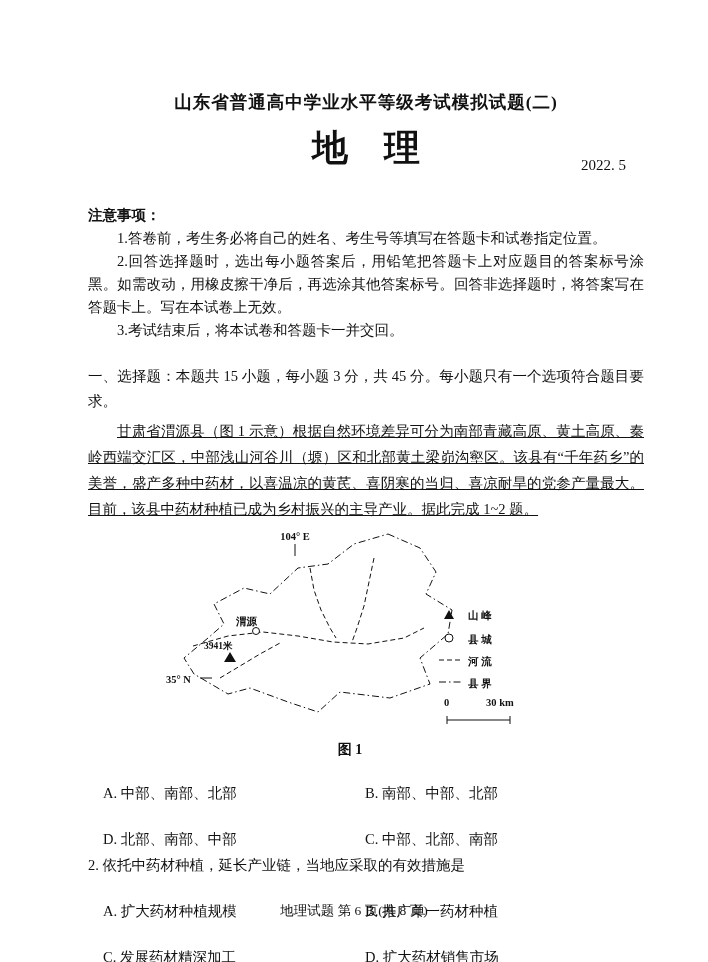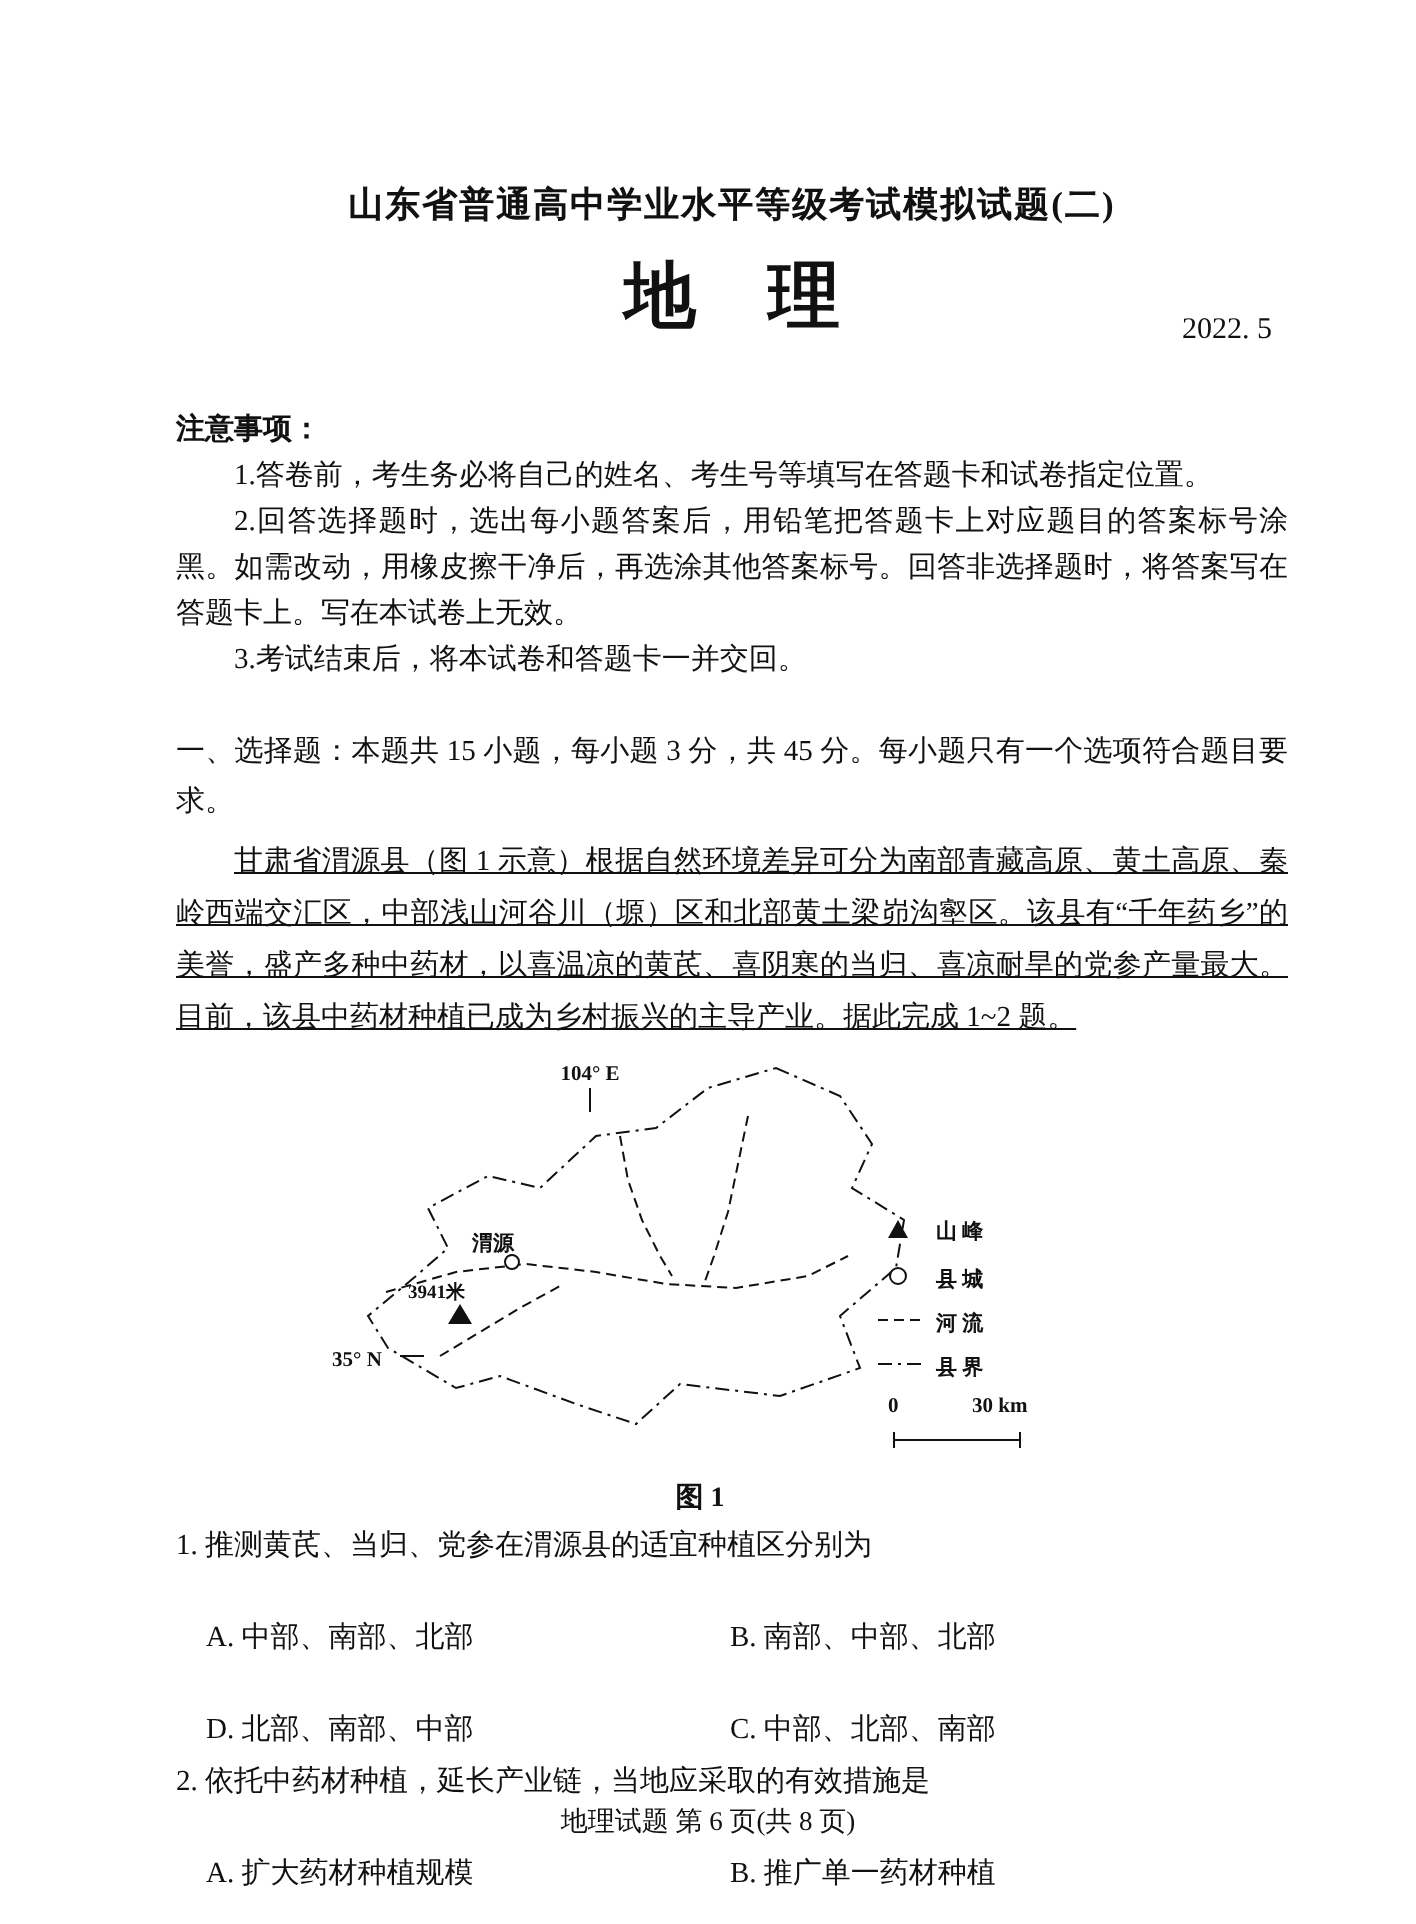--- a/index.html
+++ b/index.html
@@ -12,21 +12,21 @@
   .page { padding:90px 64px 0 88px; }
 
   .exam-title {
     text-align:center; font-size:17.5px; font-weight:bold; letter-spacing:1px;
     line-height:24px;
   }
   .subject-row { position:relative; margin-top:12px; height:48px; }
   .subject {
     text-align:center; font-size:36px; font-weight:bold; line-height:44px;
   }
-  .exam-date { position:absolute; right:8px; bottom:0; font-size:15px; }
+  .exam-date { position:absolute; right:18px; bottom:0; font-size:15px; }
 
   .notice { margin-top:30px; font-size:14.5px; line-height:23px; }
   .notice-heading { font-weight:bold; }
   .notice p { text-indent:2em; text-align:justify; }
 
   .section-heading { margin-top:22px; font-size:14.5px; font-weight:normal; line-height:25px; text-align:justify; }
   .intro { margin-top:4px; font-size:14.5px; line-height:26px; text-indent:2em; text-align:justify;text-decoration:underline; }
 
   .figure { margin-top:4px; margin-left:70px; width:384px;font-weight:bold; }
   .figure svg { display:block; }
@@ -109,21 +109,20 @@
         <text x="328" y="180" font-size="10.5">30 km</text>
         <line class="map-line" x1="289" y1="194" x2="352" y2="194"></line>
         <line class="map-line" x1="289" y1="190" x2="289" y2="198"></line>
         <line class="map-line" x1="352" y1="190" x2="352" y2="198"></line>
       </g>
     </svg>
     <div class="figure-caption">图 1</div>
   </div>
 
   <div class="question">
-    <div class="q-stem">1. 推测黄芪、当归、党参在渭源县的适宜种植区分别为</div>
     <div class="options">
       <div class="option">A. 中部、南部、北部</div>
       <div class="option">B. 南部、中部、北部</div>
       <div class="option">D. 北部、南部、中部</div>
       <div class="option">C. 中部、北部、南部</div>
     </div>
   </div>
 
   <div class="question">
     <div class="q-stem">2. 依托中药材种植，延长产业链，当地应采取的有效措施是</div>

